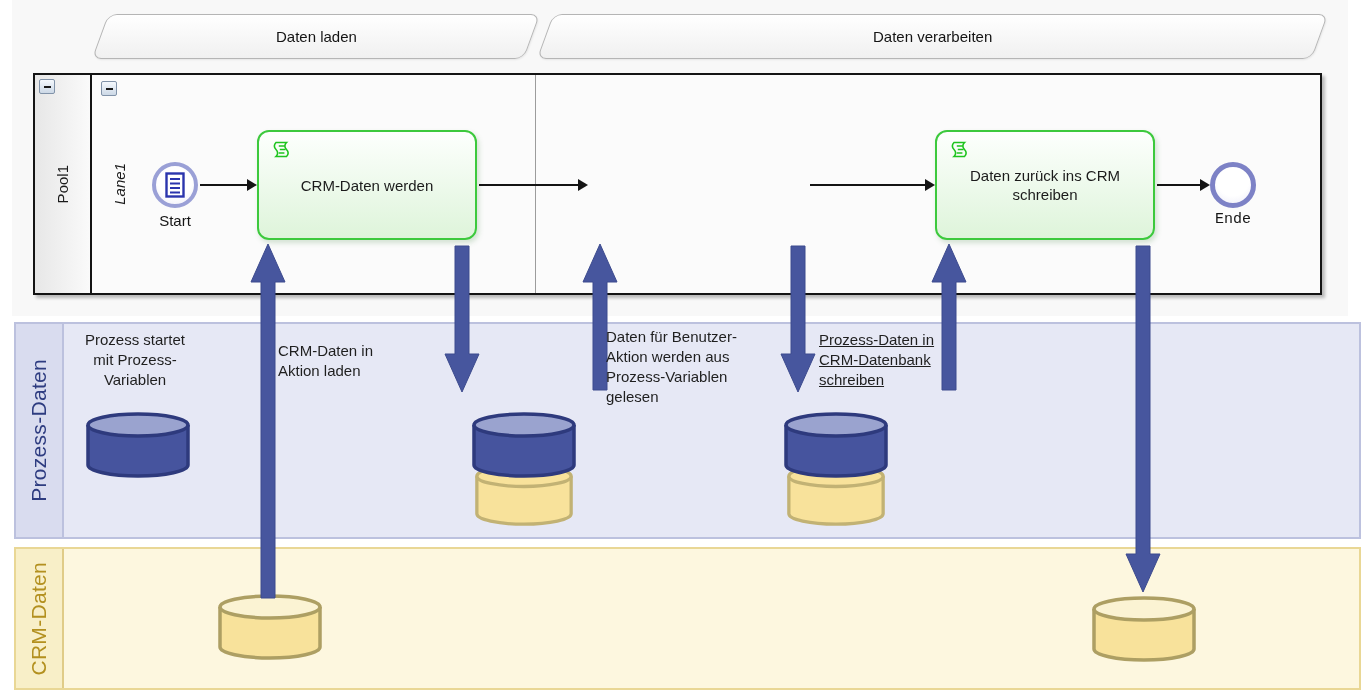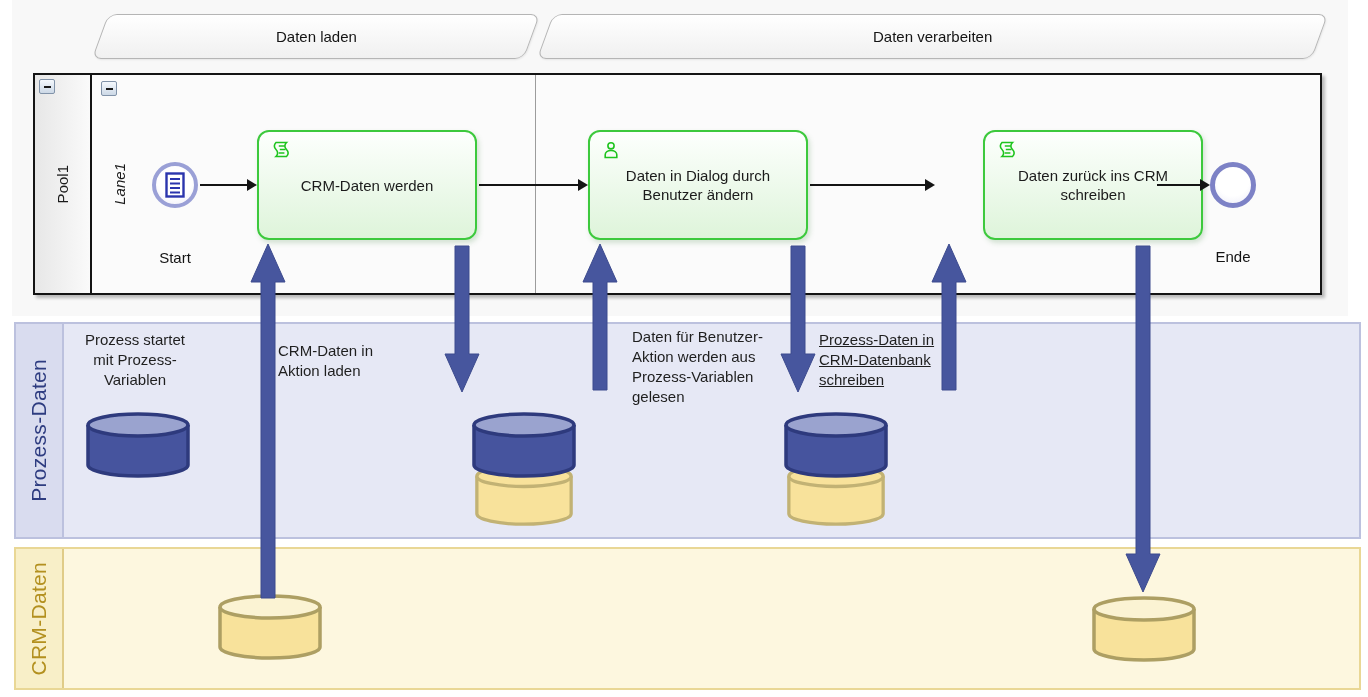--- a/index.html
+++ b/index.html
@@ -32,29 +32,29 @@
   #collapse-pool{left:4px;top:4px;}
   #collapse-lane{left:66px;top:6px;}
   .phase-divider{position:absolute;left:500px;top:0;bottom:0;width:1px;background:#9c9c9c;}
 
   
   .event{position:absolute;width:46px;height:46px;border-radius:50%;box-sizing:border-box;
          background:radial-gradient(circle at 50% 35%,#ffffff 55%,#ececf8);
          display:flex;align-items:center;justify-content:center;}
   #start-event{left:152px;top:162px;border:4px solid #9aa0d6;}
   #end-event{left:1210px;top:162px;border:5px solid #7d82c6;}
-  .event-label{position:absolute;width:60px;text-align:center;font-size:15px;color:#141414;margin-top:37px;}
+  .event-label{position:absolute;width:60px;text-align:center;font-size:15px;color:#141414;}
   #start-label{left:145px;top:212px;}
-  #end-label{left:1203px;top:211px;}
+  #end-label{left:1203px;top:211px;font-family:Liberation Mono, monospace;}
 
   
   .task{position:absolute;top:130px;width:220px;height:110px;border:2px solid #3dc93d;border-radius:12px;
         background:linear-gradient(180deg,#fdfffd 0%,#ecf9ea 55%,#def4da 100%);box-sizing:border-box;
         box-shadow:2px 3px 5px rgba(90,150,90,.25);display:flex;align-items:center;justify-content:center;}
-  #task1{left:257px;}#task2{left:588px;}#task3{left:935px;margin-left:48px;}
+  #task1{left:257px;}#task2{left:588px;}#task3{left:935px;}
   .tlabel{font-size:15px;color:#1b1b1b;text-align:center;white-space:pre-line;line-height:1.25;padding-top:2px;}
   .ticon{position:absolute;left:10px;top:7px;}
 
   
   .seq{position:absolute;height:2px;background:#141414;top:184px;}
   .seq-head{position:absolute;top:179px;width:0;height:0;border-top:6px solid transparent;
             border-bottom:6px solid transparent;border-left:10px solid #141414;}
   #sf1{left:200px;width:47px;} #sf1h{left:247px;}
   #sf2{left:479px;width:99px;}  #sf2h{left:578px;}
   #sf3{left:810px;width:115px;} #sf3h{left:925px;}
@@ -69,21 +69,21 @@
   #band-process .band-strip{background:#d9dcef;border-right:2px solid #bcc1de;}
   #band-crm .band-strip{background:#f8efc8;border-right:2px solid #e0cc88;}
   .band-strip .vtext{font-size:21px;letter-spacing:.3px;}
   #band-process .vtext{color:#2e3c80;}
   #band-crm .vtext{color:#b3901f;}
 
   
   .annotation{position:absolute;font-size:15px;line-height:1.33;color:#1f1f1f;white-space:pre-line;z-index:9;}
   #ann1{left:85px;top:330px;text-align:center;}
   #ann2{left:278px;top:341px;}
-  #ann3{left:632px;top:327px;}
+  #ann3{left:606px;top:327px;}
   #ann4{left:819px;top:330px;text-decoration:underline;}
 
   .cyl{position:absolute;z-index:6;}
   .arrows{position:absolute;left:0;top:0;z-index:8;pointer-events:none;}
 </style>
 </head>
 <body>
 
 <div class="page">
   <div class="canvas"></div>
@@ -114,28 +114,20 @@
     </svg>
   </div>
   <div class="event-label" id="start-label">Start</div>
 
   <div class="task" id="task1">
     <svg class="ticon" width="22" height="22" viewBox="0 0 22 22">
       <path d="M7 3.5 H17.5 C15.3 5.6 15.3 8.4 17.5 10.5 C19.7 12.6 19.7 15.4 17.5 17.5 H7 C9.2 15.4 9.2 12.6 7 10.5 C4.8 8.4 4.8 5.6 7 3.5 Z" fill="none" stroke="#1ec41e" stroke-width="1.6"></path>
       <path d="M9.8 7 H15.8 M10.8 10.5 H16.6 M9.8 14 H15.4" stroke="#1ec41e" stroke-width="1.5" fill="none"></path>
     </svg>
     <div class="tlabel">CRM-Daten werden</div>
-  </div>
-  <div class="task" id="task2">
-    <svg class="ticon" width="22" height="22" viewBox="0 0 22 22">
-      <circle cx="11" cy="6.8" r="3.1" fill="none" stroke="#1ec41e" stroke-width="1.6"></circle>
-      <path d="M5.2 18.5 V15.8 C5.2 13.2 7.8 11.5 11 11.5 C14.2 11.5 16.8 13.2 16.8 15.8 V18.5 Z" fill="none" stroke="#1ec41e" stroke-width="1.6"></path>
-    </svg>
-    <div class="tlabel">Daten in Dialog durch
-Benutzer ändern</div>
   </div>
   <div class="task" id="task3">
     <svg class="ticon" width="22" height="22" viewBox="0 0 22 22">
       <path d="M7 3.5 H17.5 C15.3 5.6 15.3 8.4 17.5 10.5 C19.7 12.6 19.7 15.4 17.5 17.5 H7 C9.2 15.4 9.2 12.6 7 10.5 C4.8 8.4 4.8 5.6 7 3.5 Z" fill="none" stroke="#1ec41e" stroke-width="1.6"></path>
       <path d="M9.8 7 H15.8 M10.8 10.5 H16.6 M9.8 14 H15.4" stroke="#1ec41e" stroke-width="1.5" fill="none"></path>
     </svg>
     <div class="tlabel">Daten zurück ins CRM
 schreiben</div>
   </div>
 

